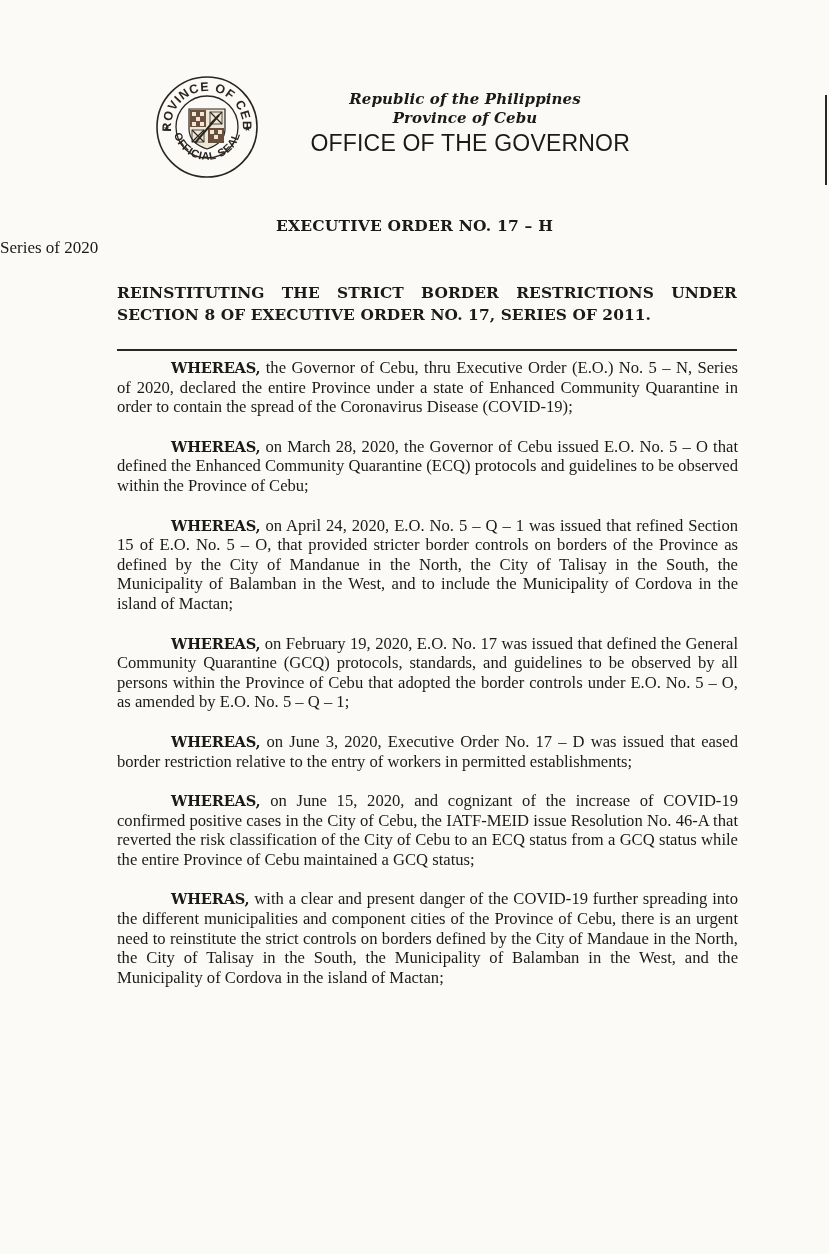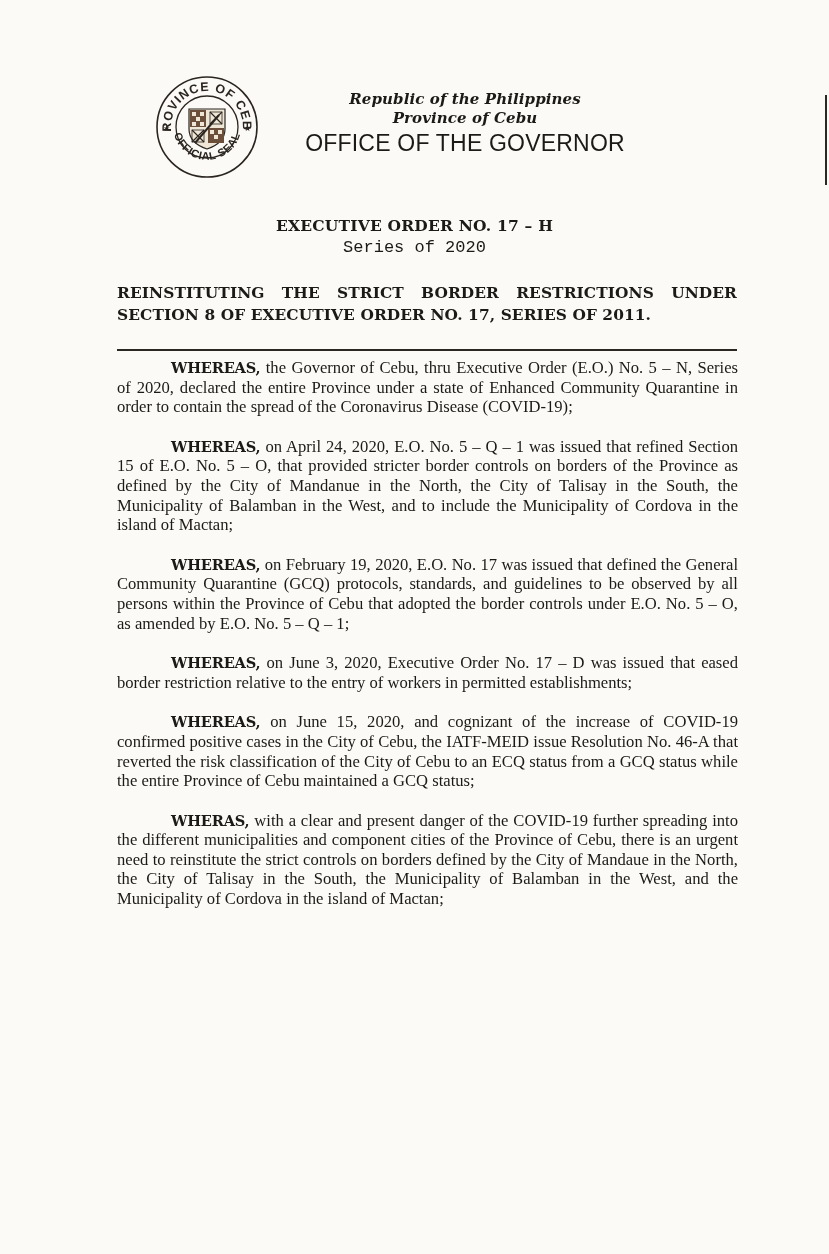--- a/index.html
+++ b/index.html
@@ -23,29 +23,30 @@
     line-height: 19px;
     letter-spacing: 0.1px;
     font-style: italic;
   }
   .office {
     font-family: "Liberation Sans", sans-serif;
     font-size: 23px;
     line-height: 28px;
     letter-spacing: 0.2px;
     margin-top: 1px;
+    text-align: right;
   }
   .eo-title {
     position: absolute; top: 216px; left: 0; width: 829px; text-align: center;
     font-family: "DejaVu Serif", serif; font-weight: bold; font-size: 15.5px;
     letter-spacing: 0.2px;
   }
   .eo-series {
-    position: absolute; top: 238px; left: 0; width: 829px; text-align: center;
-    font-family: Liberation Mono, monospace; font-size: 17px;
+    position: absolute; top: 238px; left: 0; width: 829px; 
+    font-family: Liberation Serif, serif; font-size: 17px;
   }
   .subject {
     position: absolute; top: 283px; left: 117px; width: 620px;
     font-family: "DejaVu Serif", serif; font-weight: bold; font-size: 15.4px;
     line-height: 21.5px; text-align: justify; text-align-last: left;
     letter-spacing: 0.1px;
   }
   .rule {
     position: absolute; left: 117px; top: 349px; width: 620px; height: 2px;
     background: #2a2723;
@@ -107,18 +108,19 @@
   </div>
 </div>
 
 <div class="eo-title">EXECUTIVE ORDER NO. 17 – H</div>
 <div class="eo-series">Series of 2020</div>
 <div class="subject">REINSTITUTING THE STRICT BORDER RESTRICTIONS UNDER SECTION 8 OF EXECUTIVE ORDER NO. 17, SERIES OF 2011.</div>
 <div class="rule"></div>
 
 <div class="body-text">
   <p class="para"><b>WHEREAS,</b><span> the Governor of Cebu, thru Executive Order (E.O.) No. 5 – N, Series of 2020, declared the entire Province under a state of Enhanced Community Quarantine in order to contain the spread of the Coronavirus Disease (COVID-19);</span></p>
+  <p class="para"><b>WHEREAS,</b><span> on March 28, 2020, the Governor of Cebu issued E.O. No. 5 – O that defined the Enhanced Community Quarantine (ECQ) protocols and guidelines to be observed within the Province of Cebu;</span></p>
   <p class="para"><b>WHEREAS,</b><span> on April 24, 2020, E.O. No. 5 – Q – 1 was issued that refined Section 15 of E.O. No. 5 – O, that provided stricter border controls on borders of the Province as defined by the City of Mandanue in the North, the City of Talisay in the South, the Municipality of Balamban in the West, and to include the Municipality of Cordova in the island of Mactan;</span></p>
   <p class="para"><b>WHEREAS,</b><span> on February 19, 2020, E.O. No. 17 was issued that defined the General Community Quarantine (GCQ) protocols, standards, and guidelines to be observed by all persons within the Province of Cebu that adopted the border controls under E.O. No. 5 – O, as amended by E.O. No. 5 – Q – 1;</span></p>
   <p class="para"><b>WHEREAS,</b><span> on June 3, 2020, Executive Order No. 17 – D was issued that eased border restriction relative to the entry of workers in permitted establishments;</span></p>
   <p class="para"><b>WHEREAS,</b><span> on June 15, 2020, and cognizant of the increase of COVID-19 confirmed positive cases in the City of Cebu, the IATF-MEID issue Resolution No. 46-A that reverted the risk classification of the City of Cebu to an ECQ status from a GCQ status while the entire Province of Cebu maintained a GCQ status;</span></p>
   <p class="para"><b>WHERAS,</b><span> with a clear and present danger of the COVID-19 further spreading into the different municipalities and component cities of the Province of Cebu, there is an urgent need to reinstitute the strict controls on borders defined by the City of Mandaue in the North, the City of Talisay in the South, the Municipality of Balamban in the West, and the Municipality of Cordova in the island of Mactan;</span></p>
 </div>
 
 </body></html>

